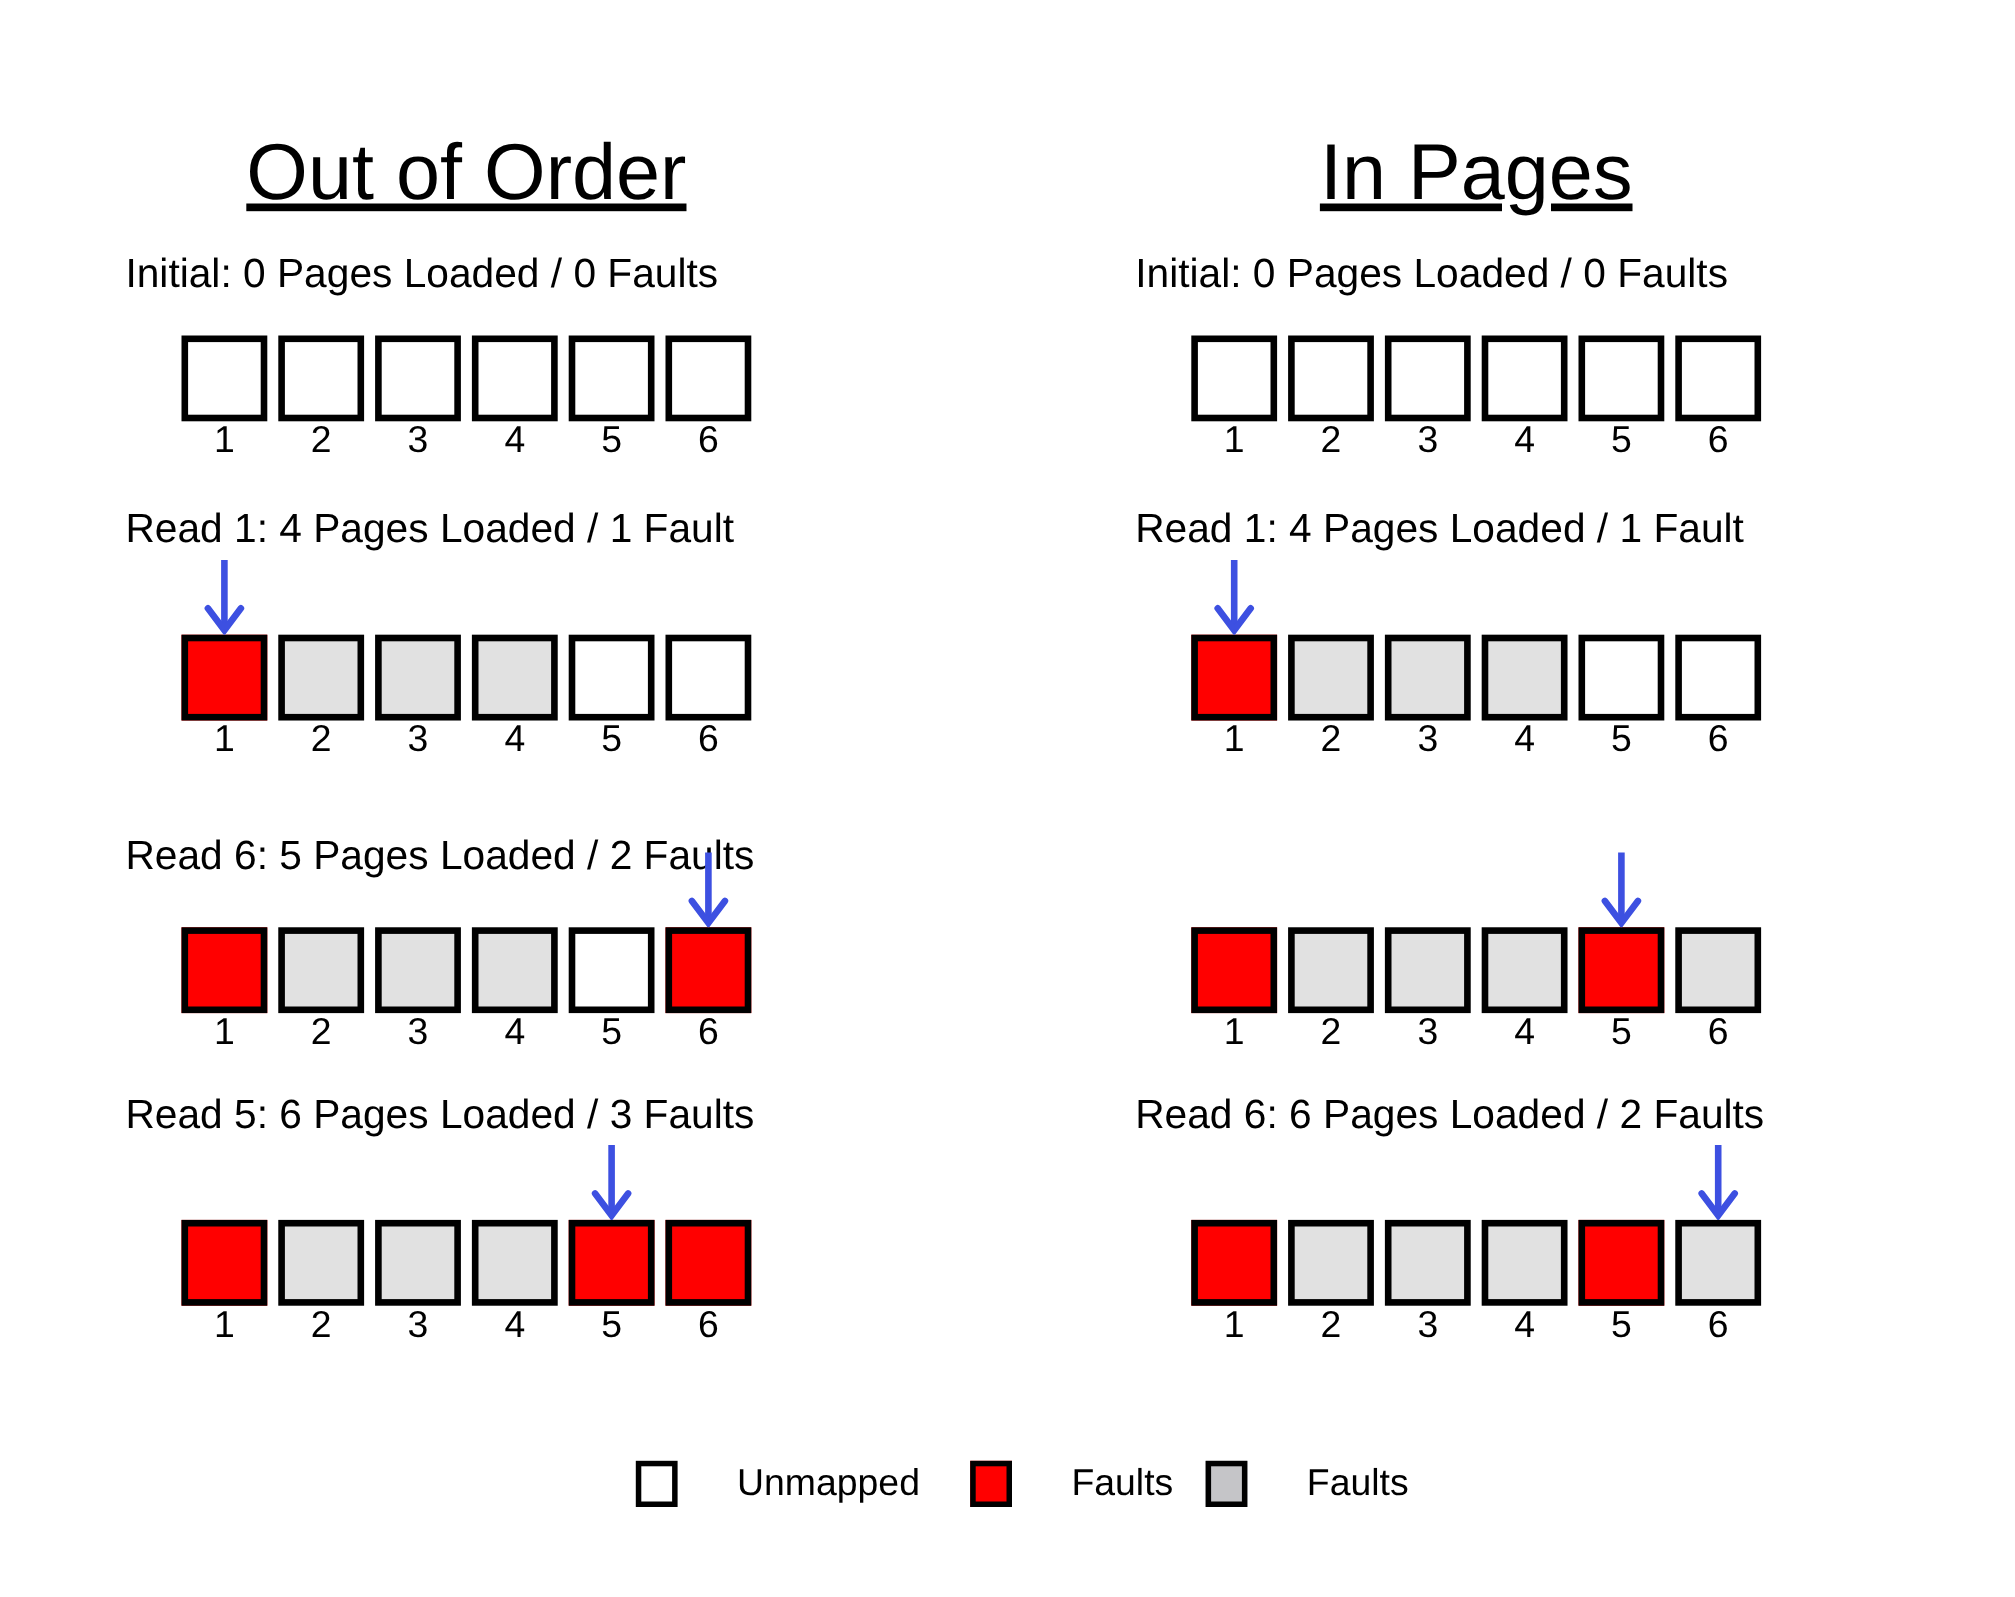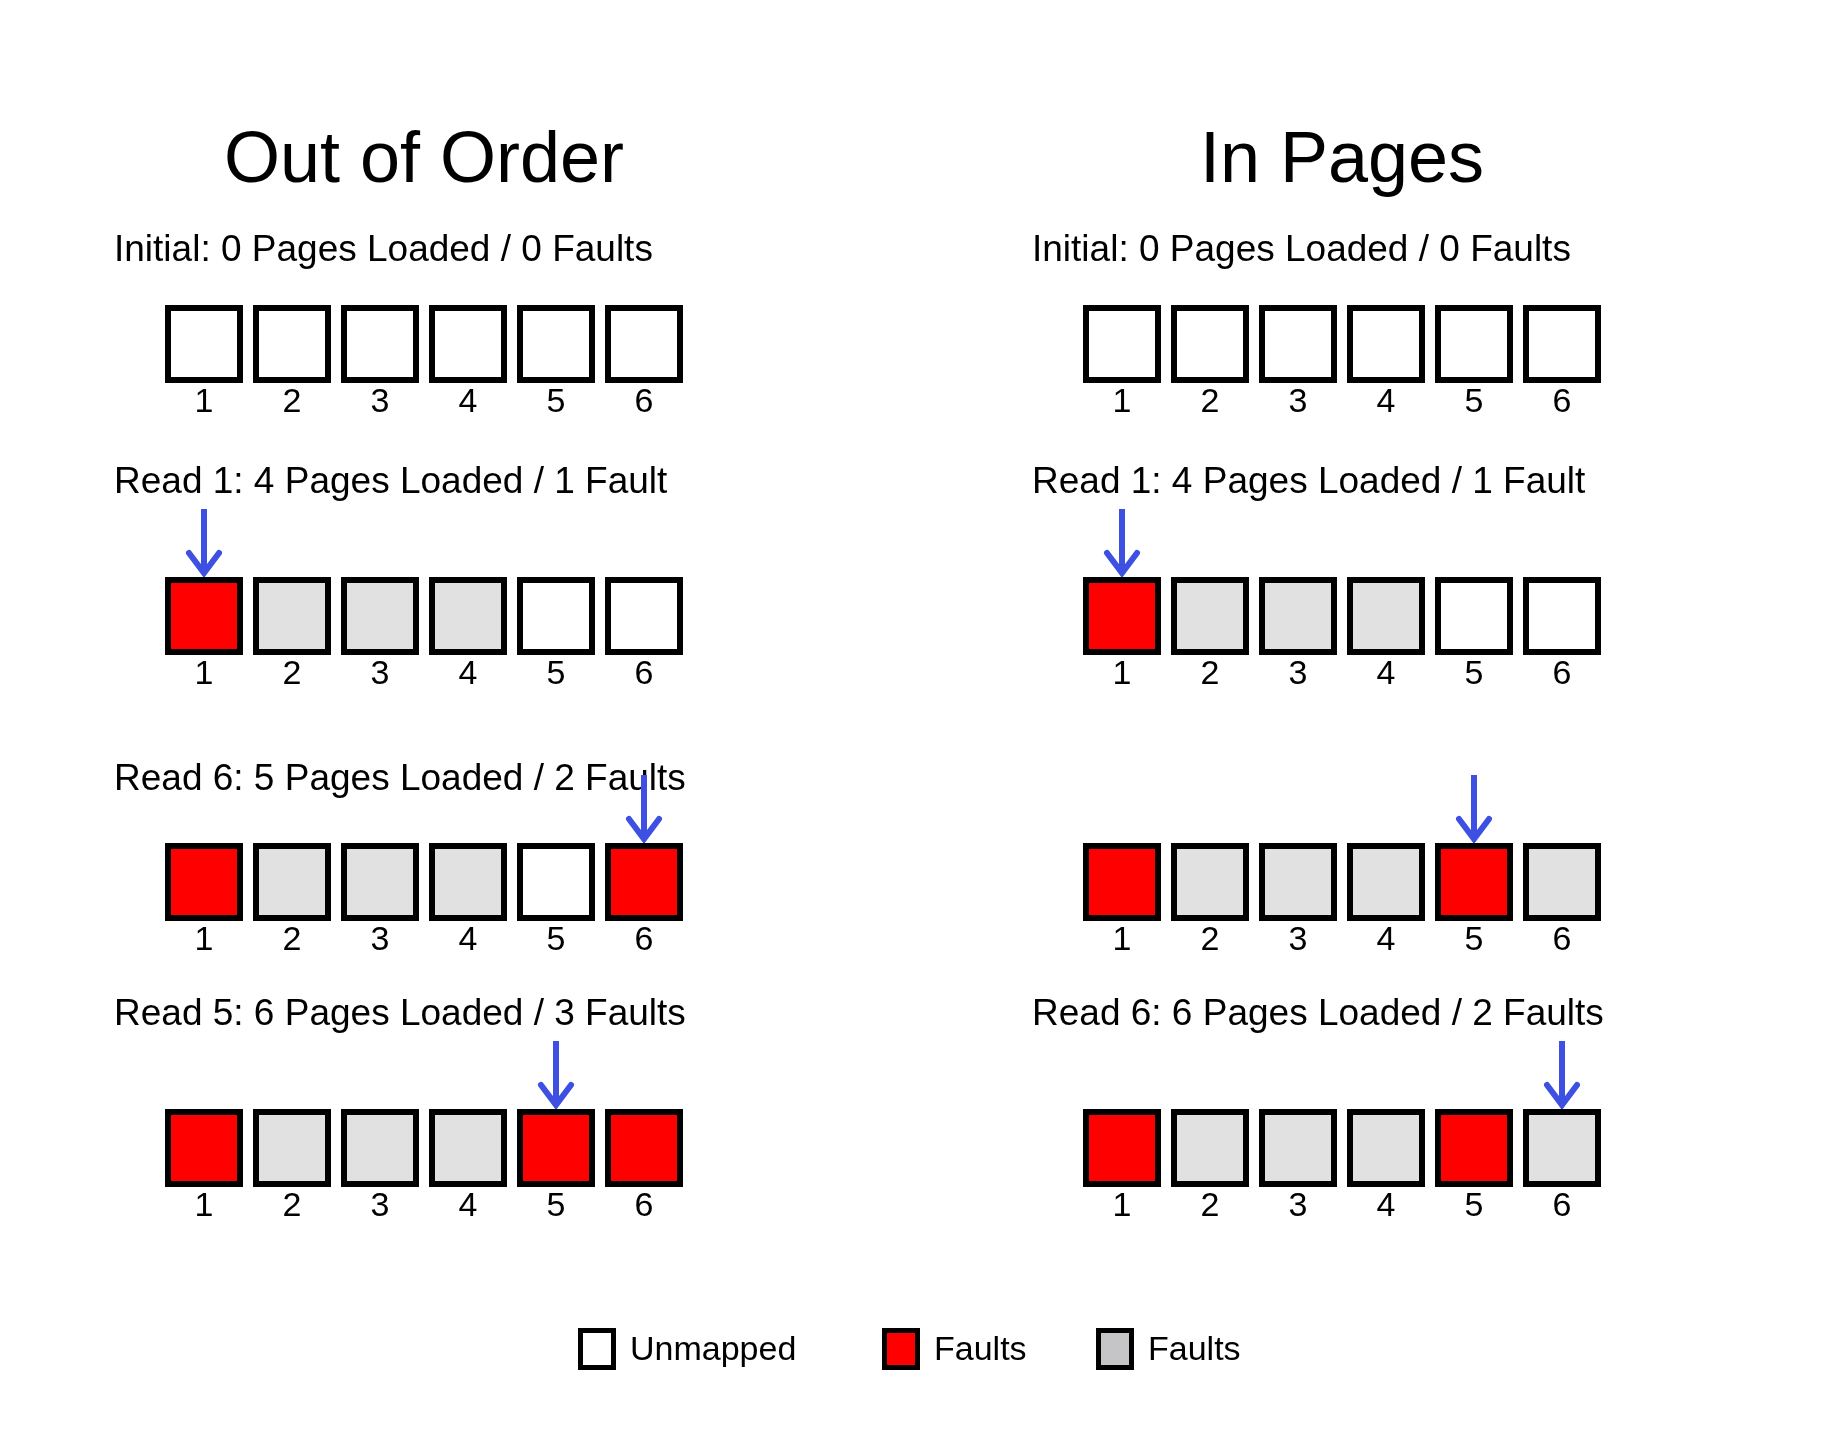--- a/index.html
+++ b/index.html
@@ -3,31 +3,31 @@
 <meta charset="utf-8">
 <style>
   * { margin:0; padding:0; box-sizing:border-box; }
   html,body { width:1832px; height:1452px; background:#ffffff; }
   body { font-family:"Liberation Sans", sans-serif; color:#000; }
   .canvas { position:relative; width:1832px; height:1452px; background:#fff; overflow:hidden; }
   .column { position:absolute; top:0; width:620px; height:1452px; }
   .column.left  { left:114px; }
   .column.right { left:1032px; }
   .col-title { position:absolute; top:118px; width:100%; text-align:center;
-               font-size:72px; font-weight:400; line-height:1.1; white-space:nowrap; }
+               font-size:72px; font-weight:400; line-height:1.1; white-space:nowrap;text-decoration:underline; }
   .stage-label { position:absolute; width:100%; text-align:left;
                  font-size:37px; line-height:1.2; white-space:nowrap; }
   .boxes, .nums { position:absolute; left:51px; display:flex; gap:10px; }
   .pbox { width:78px; height:78px; border:6px solid #000; background:#fff; }
   .num  { width:78px; text-align:center; font-size:34px; line-height:1.1; }
   .arrow { position:absolute; width:44px; height:70px; }
   .legend { position:absolute; top:1328px; left:0; width:1832px; height:60px; }
   .legend-item { position:absolute; top:0; display:flex; align-items:center; gap:14px; }
   .swatch { width:38px; height:42px; border:5px solid #000; flex:0 0 auto; }
-  .legend-label { font-size:34px; line-height:1.1; white-space:nowrap; }
+  .legend-label { font-size:34px; line-height:1.1; white-space:nowrap;margin-left:40px; }
 </style>
 </head>
 <body>
 
 <div class="canvas">
 
   <section class="column left">
     <h1 class="col-title">Out of Order</h1>
   <div class="stage-label" style="top: 227px;">Initial: 0 Pages Loaded / 0 Faults</div>
       <div class="boxes" style="top: 305px;">

